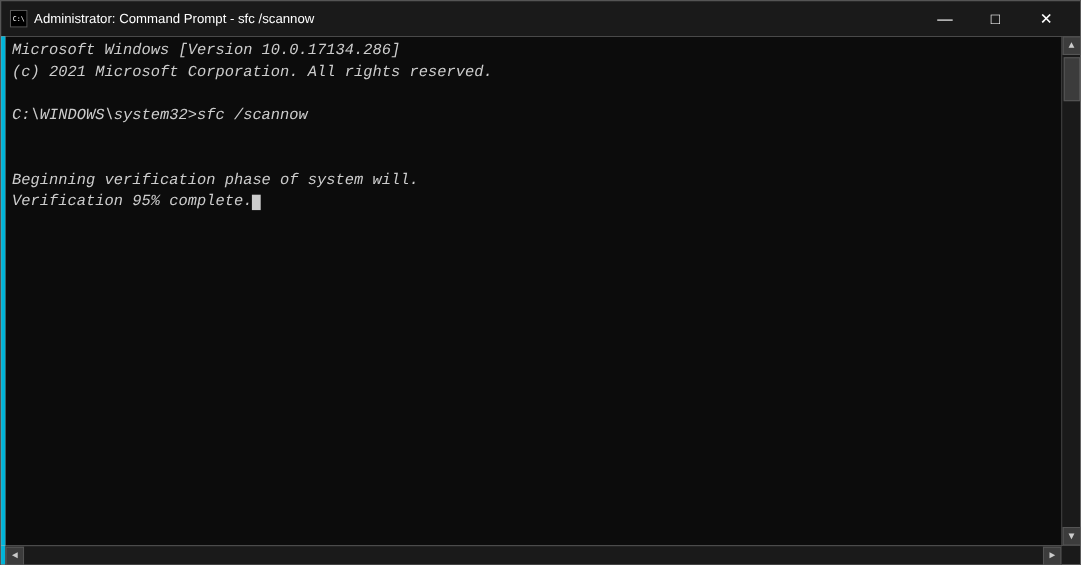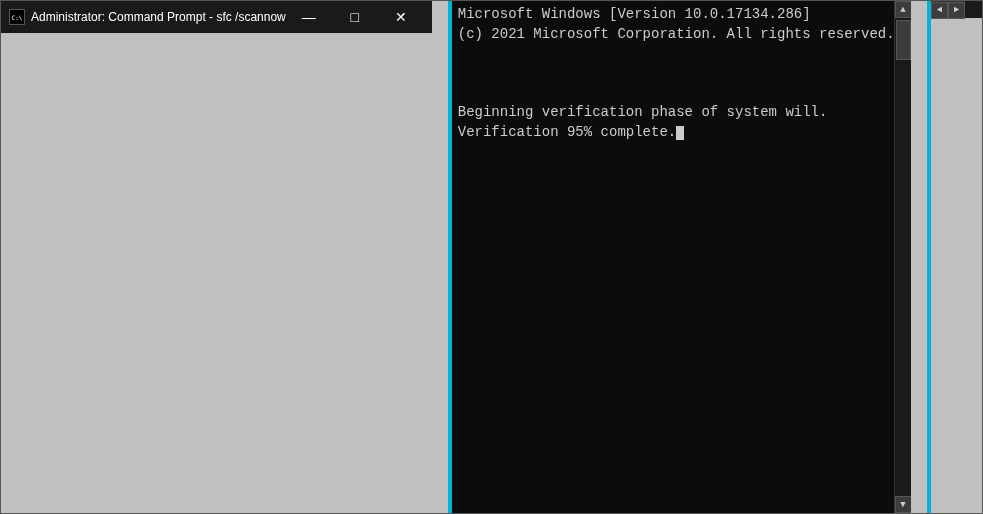--- a/index.html
+++ b/index.html
@@ -13,22 +13,22 @@
       height: 514px;
       background: #c0c0c0;
       font-family: 'Lucida Console', 'Courier New', monospace;
       overflow: hidden;
     }
 
     .window {
       width: 983px;
       height: 514px;
       display: flex;
-      border: 1px solid #555;
-      gap: 16px;
+      flex-direction: column;
+      border: 1px solid #555;
     }
 
     .title-bar {
       height: 32px;
       background: #1a1a1a;
       display: flex;
       align-items: center;
       padding: 0 8px;
       flex-shrink: 0;
       justify-content: space-between;
@@ -96,20 +96,21 @@
       font-family: 'Lucida Console', 'Courier New', monospace;
       font-size: 14px;
       padding: 4px 6px;
       overflow: hidden;
       line-height: 1.4;
     }
 
     .terminal-line {
       white-space: pre;
       display: block;
+      font-style: italic;
     }
 
     .terminal-line.empty {
       height: 19.6px;
     }
 
     .cursor {
       display: inline-block;
       width: 8px;
       height: 14px;
@@ -230,20 +231,21 @@
   </div>
 
   <div class="content-area">
 
     <div class="accent-left"></div>
 
     <div class="terminal">
       <span class="terminal-line">Microsoft Windows [Version 10.0.17134.286]</span>
       <span class="terminal-line">(c) 2021 Microsoft Corporation. All rights reserved.</span>
       <span class="terminal-line empty"> </span>
+      <span class="terminal-line">C:\WINDOWS\system32&gt;sfc /scannow</span>
       <span class="terminal-line empty"> </span>
       <span class="terminal-line empty"> </span>
       <span class="terminal-line">Beginning verification phase of system will.</span>
       <span class="terminal-line">Verification 95% complete.<span class="cursor"></span></span>
     </div>
 
     <div class="scrollbar">
       <div class="scroll-btn">▲</div>
       <div class="scroll-track">
         <div class="scroll-thumb"></div>

